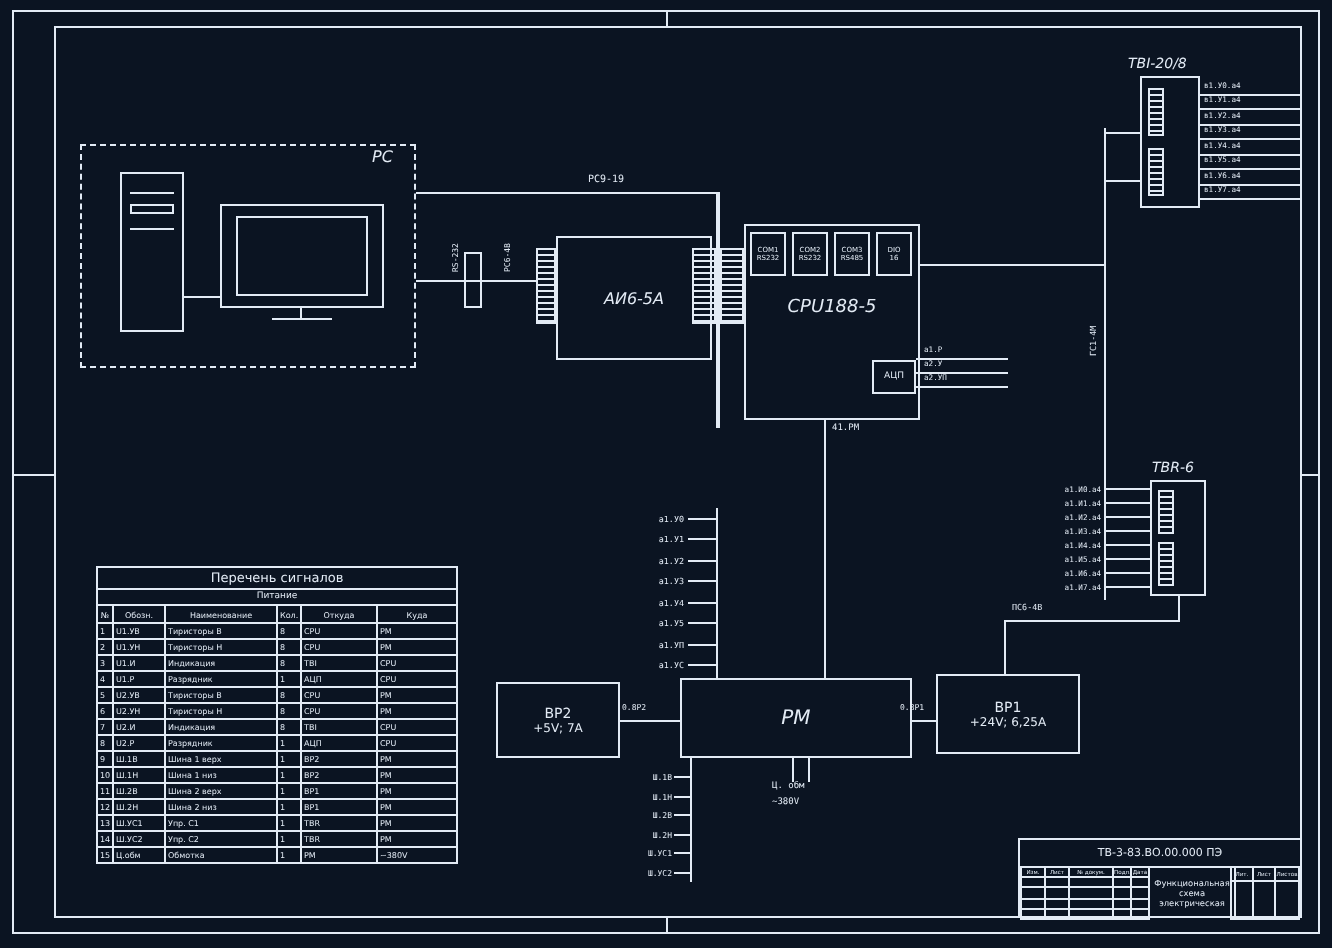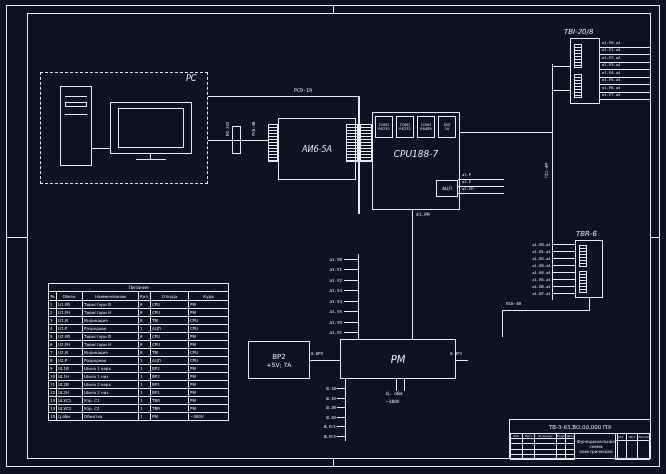--- a/index.html
+++ b/index.html
@@ -106,21 +106,21 @@
       </div>
       <div class="port">
         <span>COM3</span>
         <span>RS485</span>
       </div>
       <div class="port">
         <span>DIO</span>
         <span>16</span>
       </div>
     </div>
-  <div class="lbl it" style="left:372px;top:150px;width:88px;text-align:center;font-size:9px;">CPU188-7</div>
+  <div class="lbl it" style="left:372px;top:150px;width:88px;text-align:center;font-size:9px;">CPU188-5</div>
   <div class="rect ctr" style="left:436px;top:180px;width:22px;height:17px;">
     <span style="font-size:4.5px;">АЦП</span>
   </div>
   <div class="abs" style="left:458px;top:173px;width:46px;">
 
   <div class="adcout-row">
         <span class="t mono">а1.Р</span>
         <div class="ln"></div>
       </div>
       <div class="adcout-row">
@@ -263,20 +263,24 @@
         <div class="ln"></div>
       </div>
     </div>
 
   <div class="rect col" style="left:248px;top:341px;width:62px;height:38px;">
     <span style="font-size:7px;">BP2</span>
     <span style="font-size:6px;">+5V; 7A</span>
   </div>
   <div class="rect ctr" style="left:340px;top:339px;width:116px;height:40px;">
     <span class="it" style="font-size:10px;">PM</span>
+  </div>
+  <div class="rect col" style="left:468px;top:337px;width:72px;height:40px;">
+    <span style="font-size:7px;">BP1</span>
+    <span style="font-size:6px;">+24V; 6,25A</span>
   </div>
   <div class="h" style="left:310px;top:360px;width:30px;"></div>
   <div class="lbl mono" style="left:311px;top:352px;font-size:4px;">0.8Р2</div>
   <div class="h" style="left:456px;top:360px;width:12px;"></div>
   <div class="lbl mono" style="left:450px;top:352px;font-size:4px;">0.8Р1</div>
 
   <div class="v" style="left:396px;top:379px;height:12px;"></div>
   <div class="v" style="left:404px;top:379px;height:12px;"></div>
   <div class="lbl mono" style="left:386px;top:392px;font-size:4.5px;">Ц. обм</div>
   <div class="lbl mono" style="left:386px;top:400px;font-size:4.5px;">~380V</div>
@@ -313,20 +317,23 @@
   <table class="sig" style="left:48px;top:283px;width:180px;">
     <colgroup>
       <col style="width:8px">
         <col style="width:26px">
         <col style="width:56px">
       <col style="width:12px">
         <col style="width:38px">
         <col style="width:40px">
     </colgroup>
     <thead>
+      <tr>
+          <th class="title" colspan="6">Перечень сигналов</th>
+        </tr>
       <tr>
           <th class="band" colspan="6">Питание</th>
         </tr>
       <tr class="head">
         <th>№</th>
         <th>Обозн.</th>
         <th>Наименование</th>
         <th>Кол.</th>
         <th>Откуда</th>
         <th>Куда</th>

